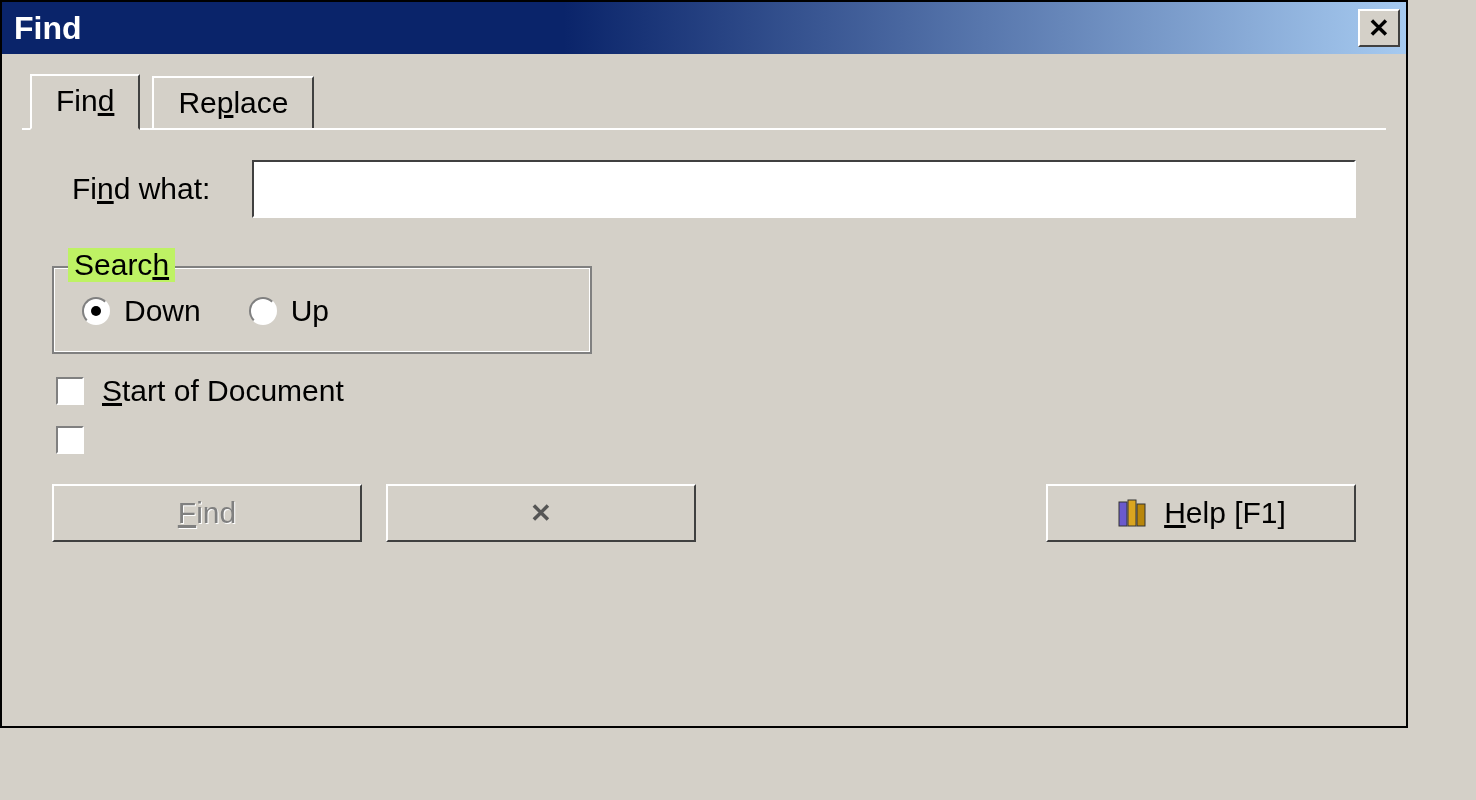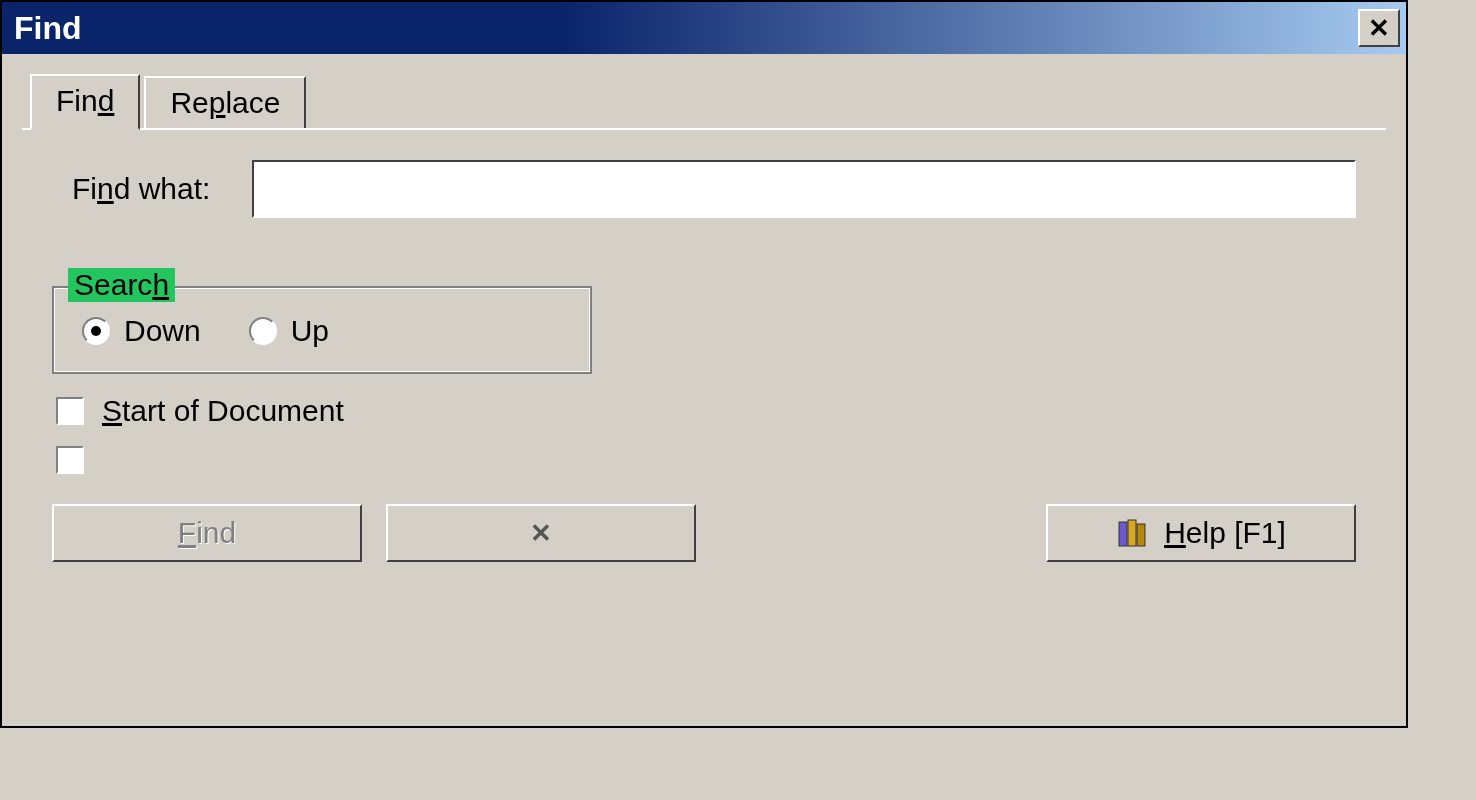--- a/index.html
+++ b/index.html
@@ -67,33 +67,33 @@
     cursor: pointer;
     position: relative;
     bottom: -2px;
   }
   .tab.active {
     z-index: 2;
     border-bottom: 2px solid #d4d0c8;
   }
   .tab.inactive {
     z-index: 0;
-    margin-left: 4px;
+    margin-left: 12px;
     bottom: -2px;
   }
   .tab-panel {
     border-top: 2px solid #fff;
     padding: 30px 30px 10px 30px;
     min-height: 580px;
     position: relative;
   }
   .row-findwhat {
     display: flex;
     align-items: center;
-    margin-bottom: 68px;
+    margin-bottom: 48px;
   }
   .label-findwhat {
     font-size: 30px;
     width: 200px;
     text-align: left;
     padding-left: 20px;
   }
   .input-find {
     flex: 1;
     height: 58px;
@@ -111,21 +111,21 @@
     border: 2px solid #808080;
     box-shadow: inset -1px -1px 0 #fff, inset 1px 1px 0 #fff;
     padding: 20px 20px 24px 20px;
     margin-bottom: 20px;
     position: relative;
   }
   .fieldset-legend {
     position: absolute;
     top: -20px;
     left: 14px;
-    background: #22c55e;
+    background: #bef264;
     padding: 0 6px;
     font-size: 30px;
   }
   .radio-row {
     display: flex;
     gap: 48px;
     padding-left: 8px;
     padding-top: 6px;
   }
   .radio-item {

